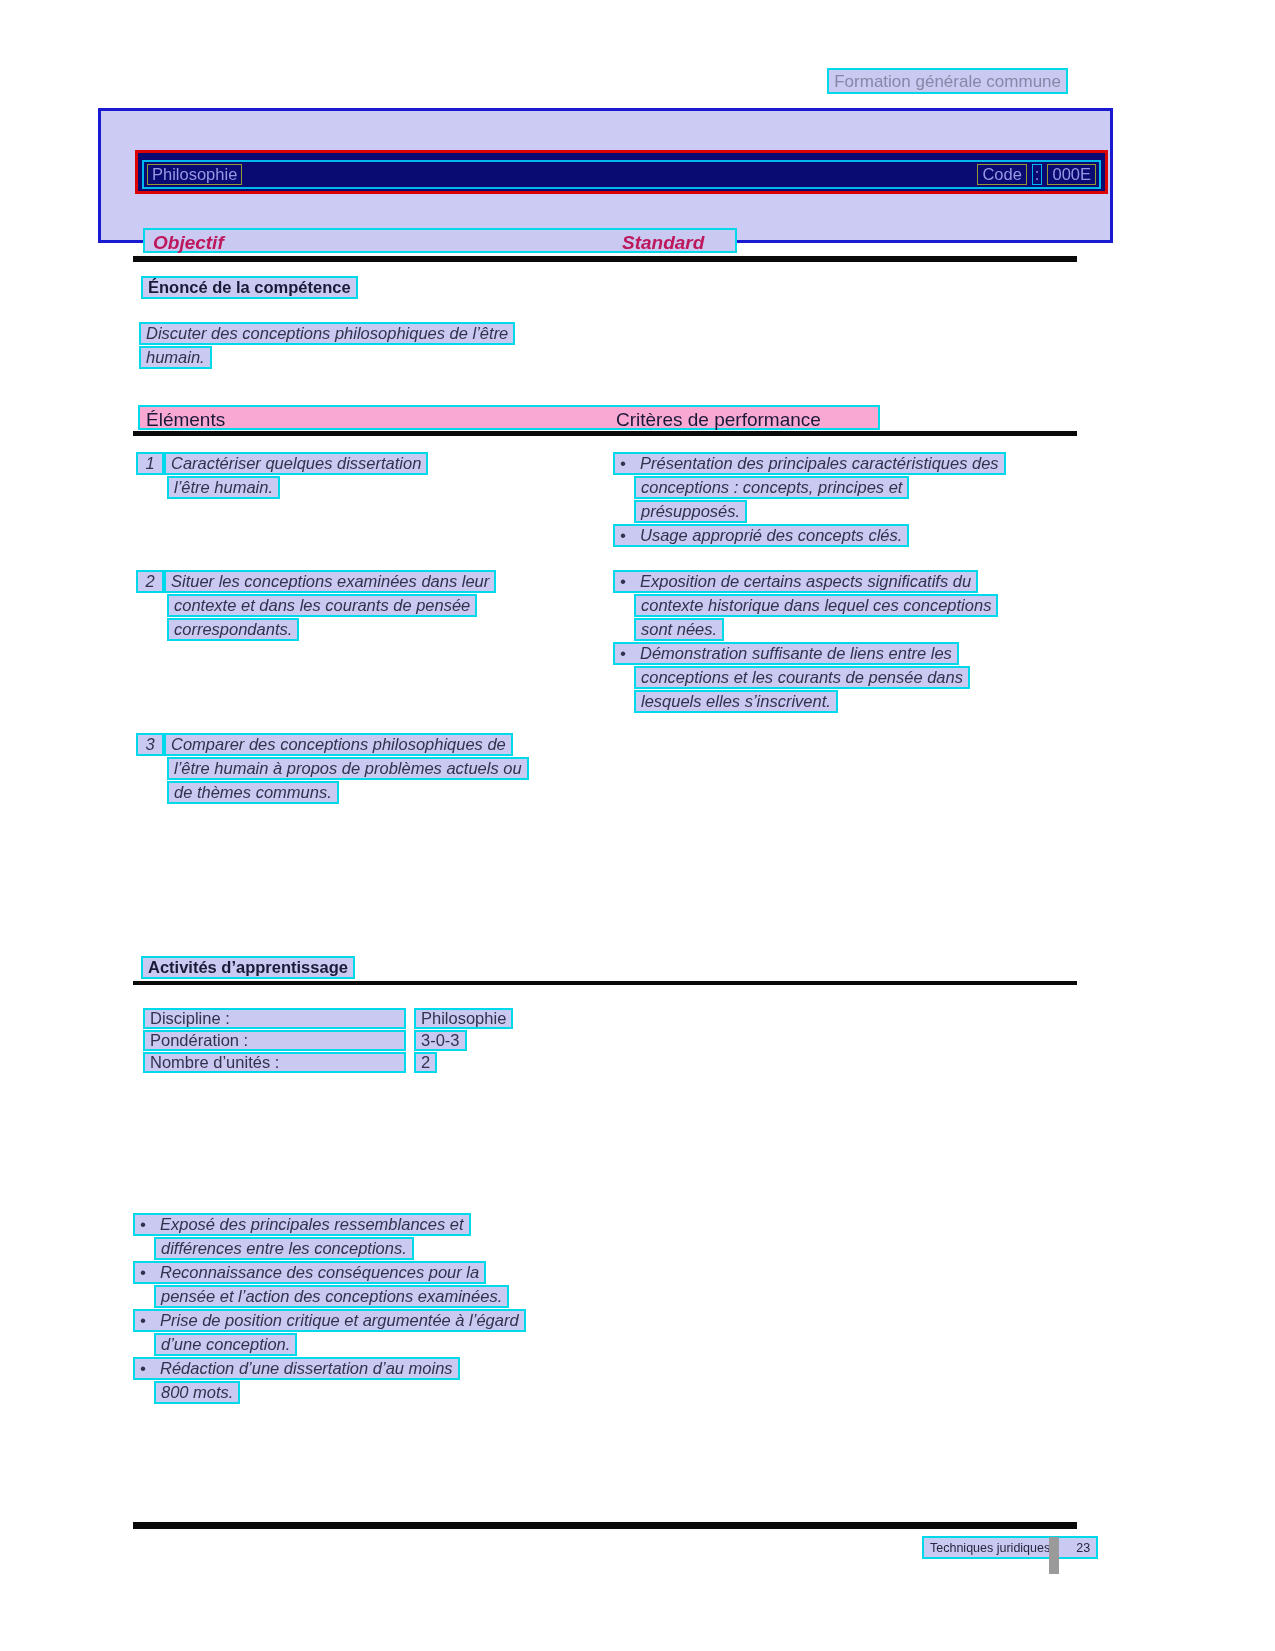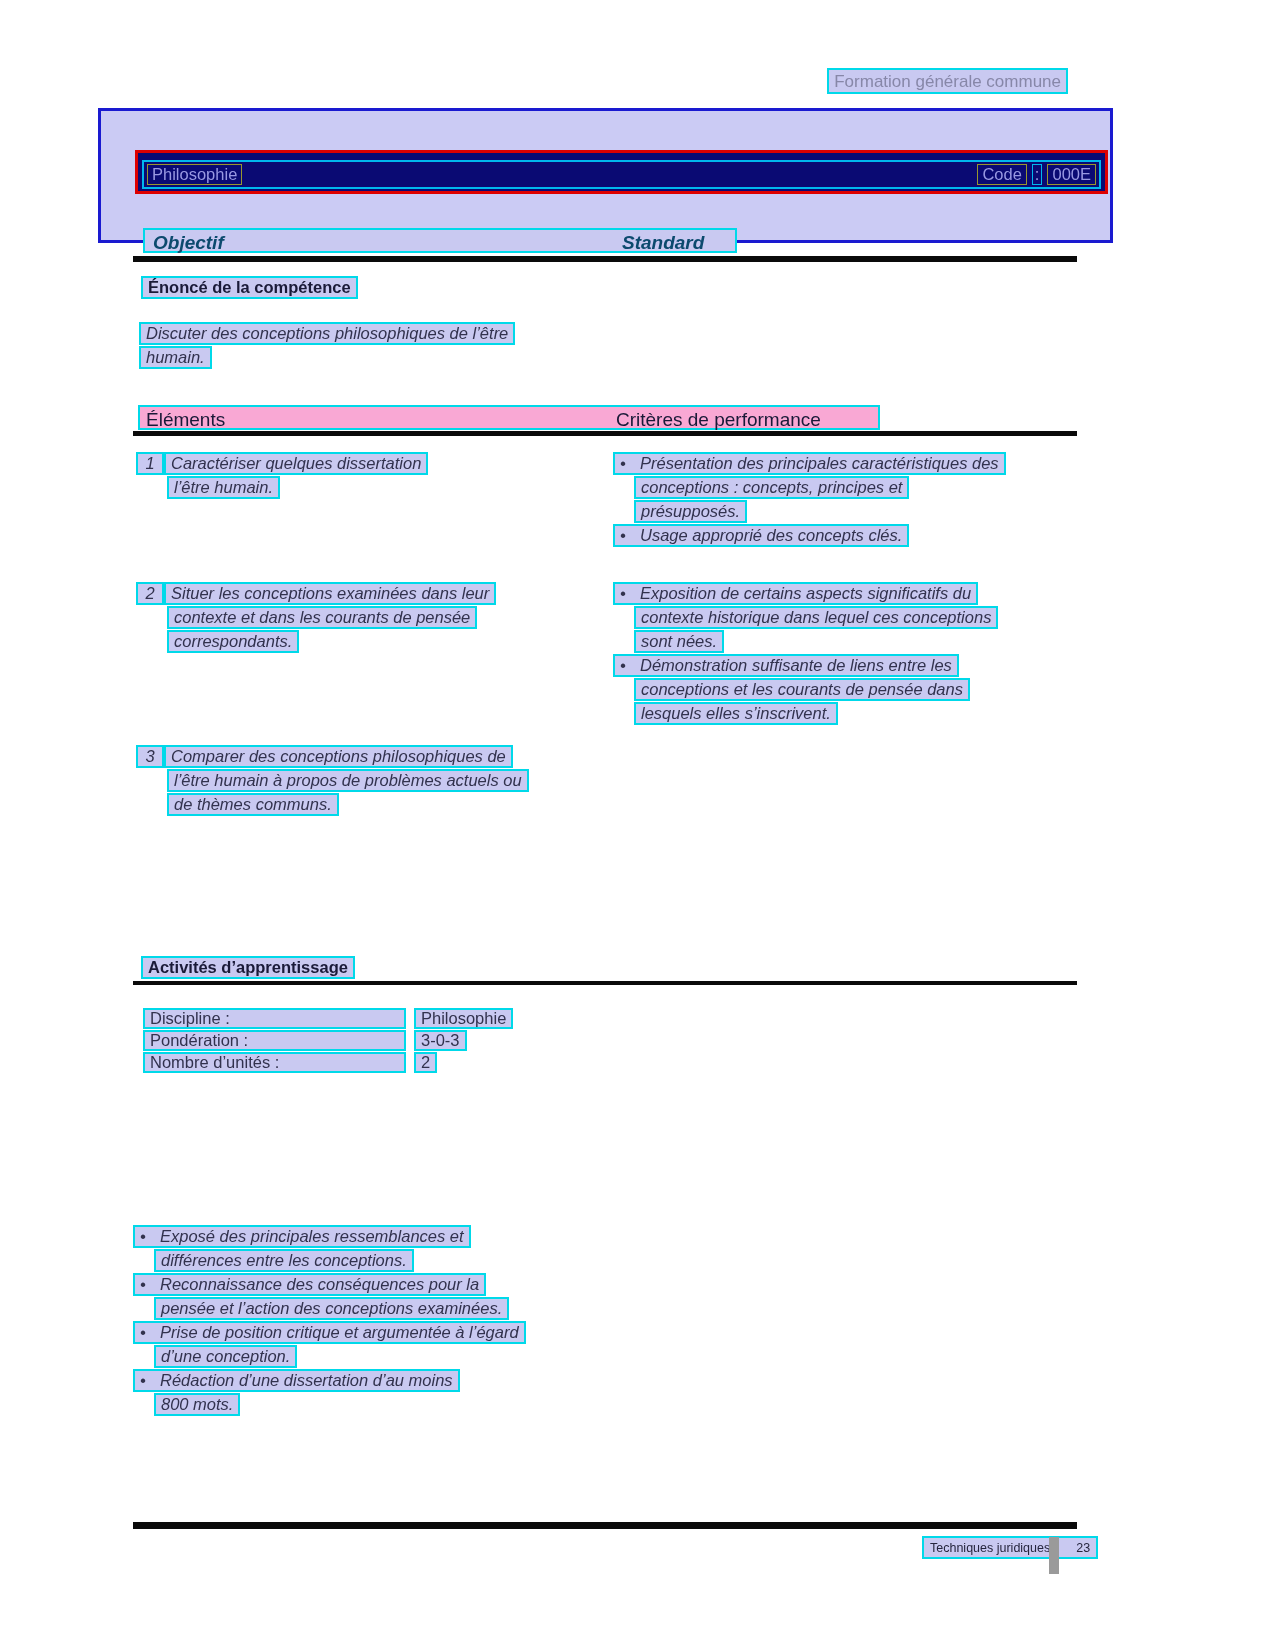--- a/index.html
+++ b/index.html
@@ -38,37 +38,37 @@
     display:inline-flex; align-items:center; box-sizing:border-box;
     border:1px solid #97972f; color:#9898e2; padding:0 4px; height:21px;
     font-size:16.5px; white-space:nowrap;
   }
   .wbox.sep { border-color:#00b7ee; padding:0 2px; }
   .code-group { display:flex; gap:5px; align-items:center; }
 
   .objstd {
     position:absolute; left:143px; top:228px; width:594px; height:25px;
     box-sizing:border-box; background:#c9c9f1; border:2px solid #00d9e9;
-    font-weight:bold; font-style:italic; font-size:19px; color:#0c4a6e;
+    font-weight:bold; font-style:italic; font-size:19px; color:#be185d;
   }
   .objstd .o1 { position:absolute; left:8px; top:2px; }
   .objstd .o2 { position:absolute; left:477px; top:2px; }
 
   .band {
     position:absolute; left:138px; top:405px; width:742px; height:25px;
     box-sizing:border-box; background:#f9a8d4; border:2px solid #00d9e9;
     font-weight:normal; font-size:19px; color:#1a1a38;
   }
   .band .b1 { position:absolute; left:6px; top:2px; }
   .band .b2 { position:absolute; left:476px; top:2px; }
 
   
   .rows { position:absolute; left:133px; top:452px; width:1010px; }
   .row { display:flex; }
-  .row + .row { margin-top:34px; }
+  .row + .row { margin-top:22px; }
   .col-left { width:480px; flex:0 0 480px; }
   .col-right { flex:1; }
   .numbox { width:28px; justify-content:center; padding:0 2px; margin-left:3px; }
   .cont-l { margin-left:34px; }
   .cont-r { margin-left:21px; }
   .bullet { display:inline-block; width:11px; margin-right:9px; color:#32324e; }
 
   
   .details { position:absolute; left:143px; top:1008px; }
   .drow { height:22px; }

